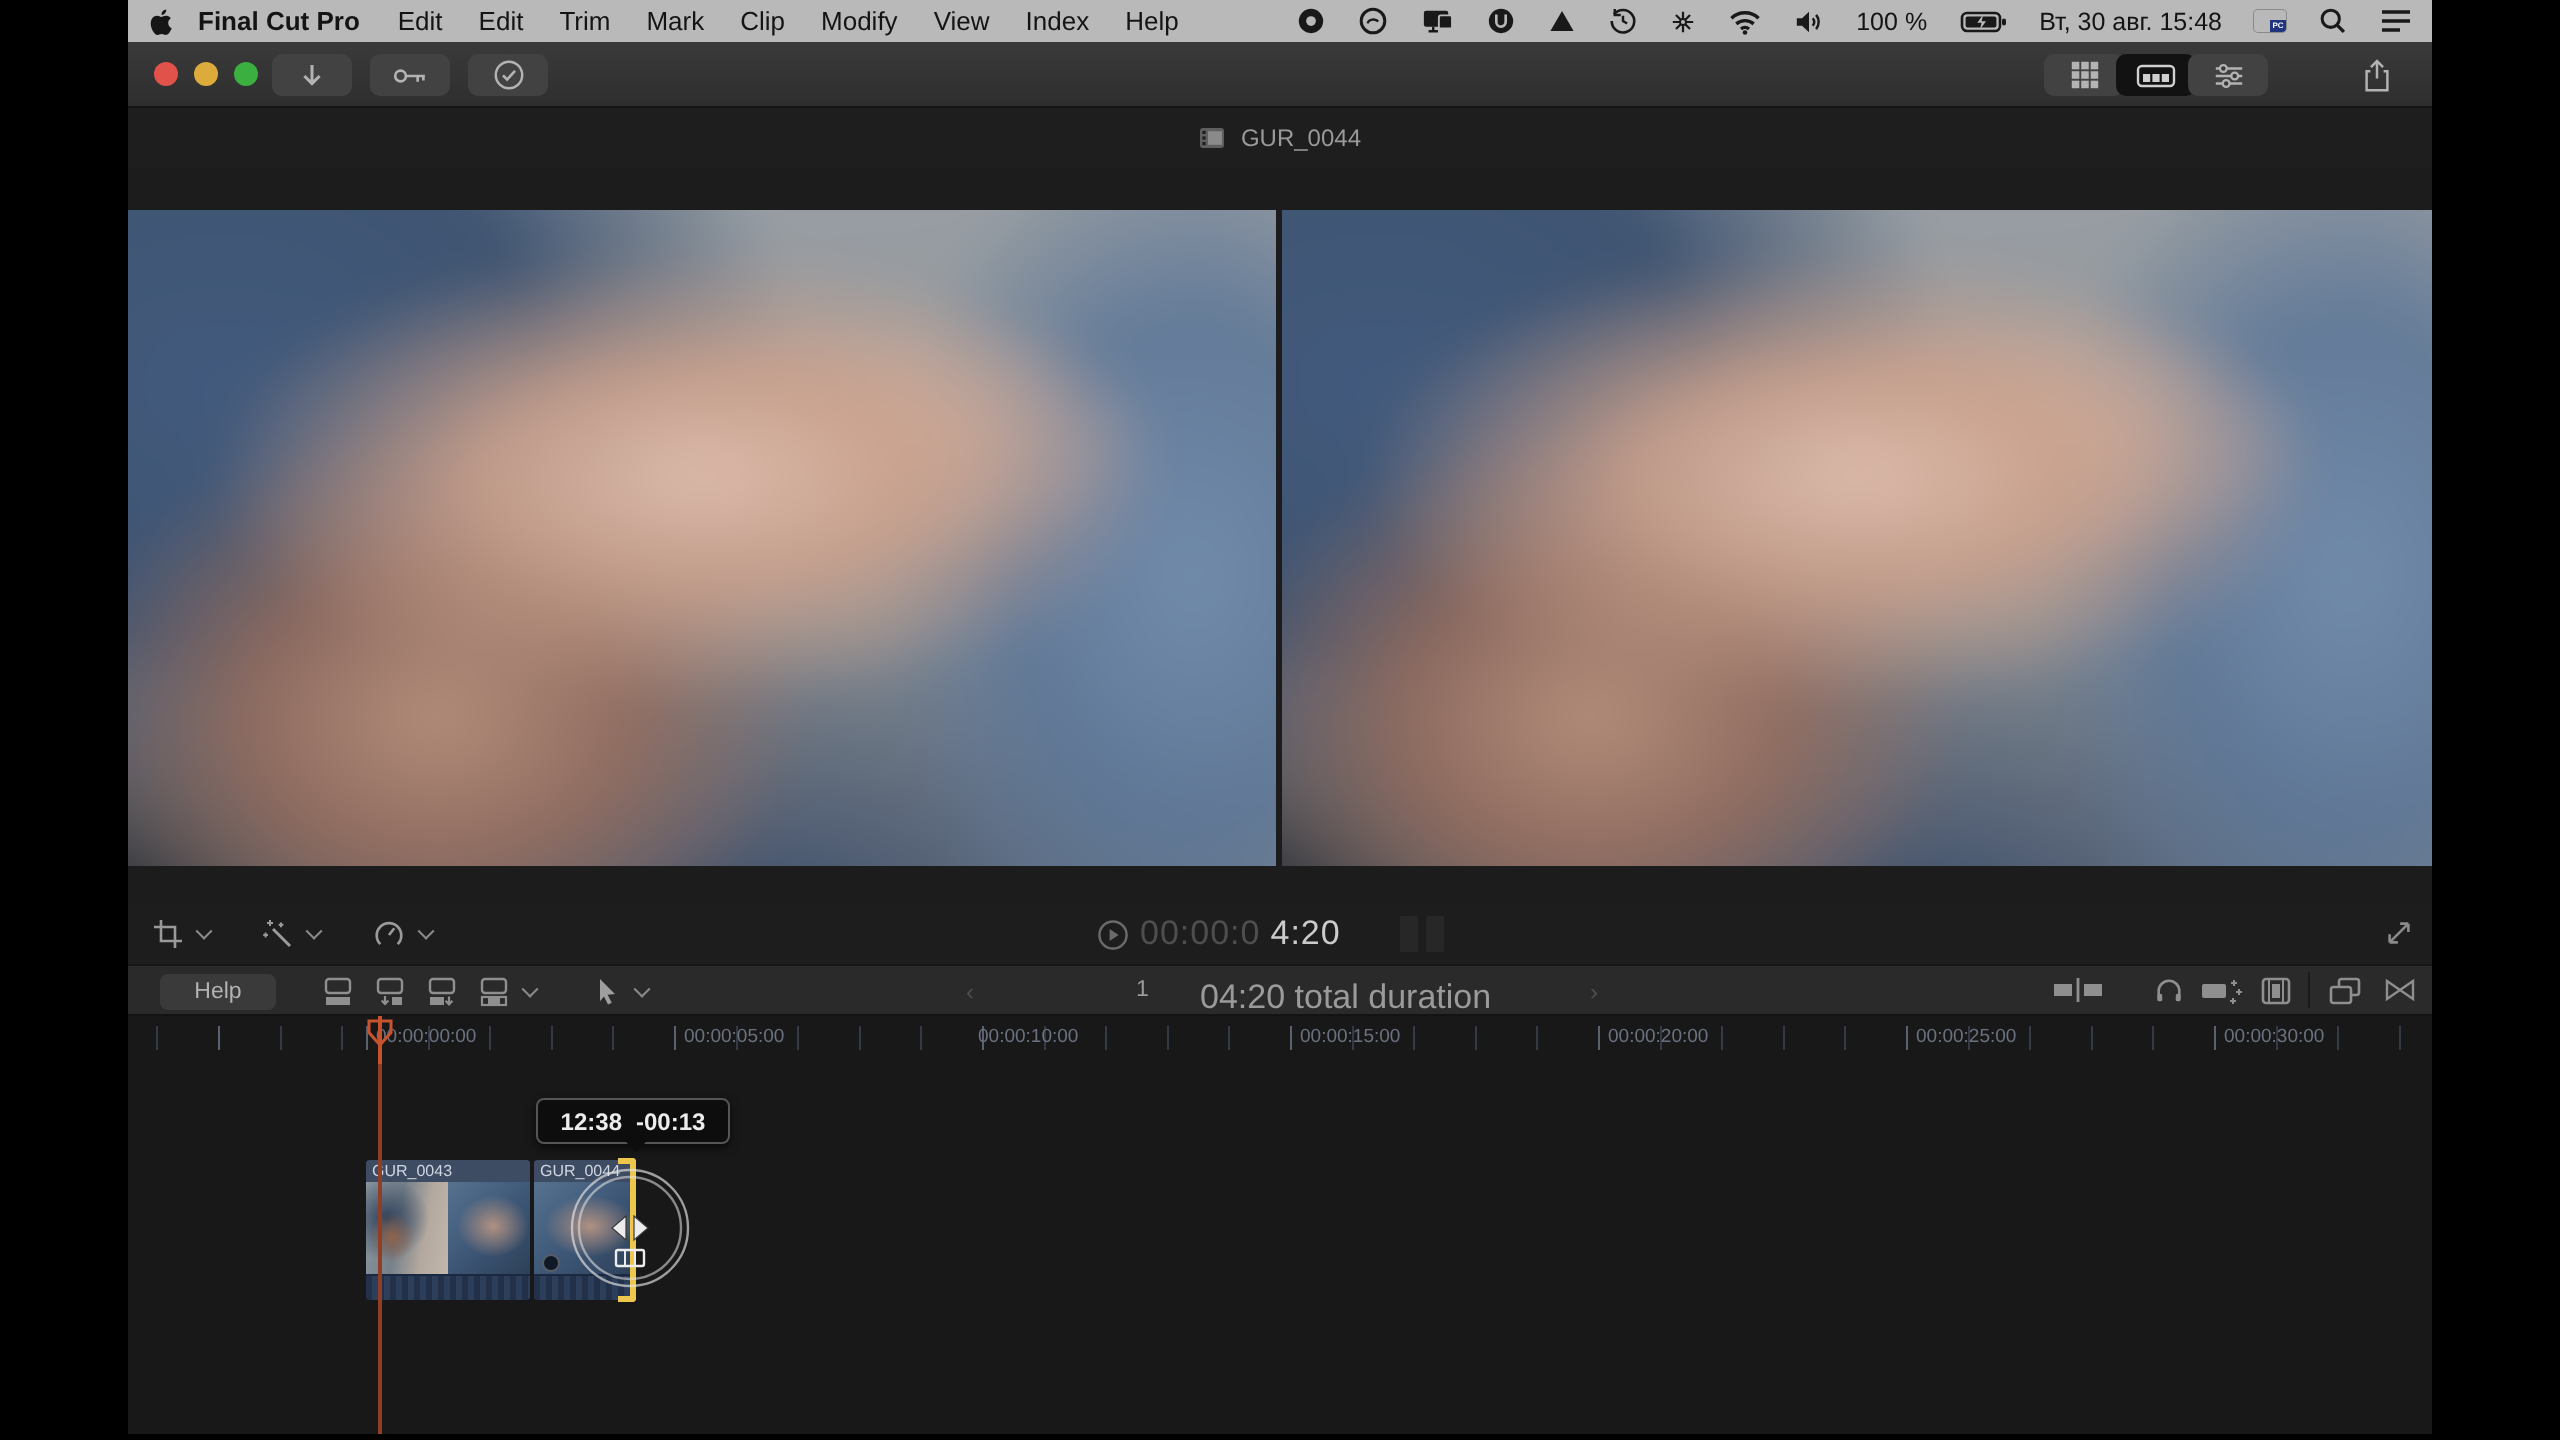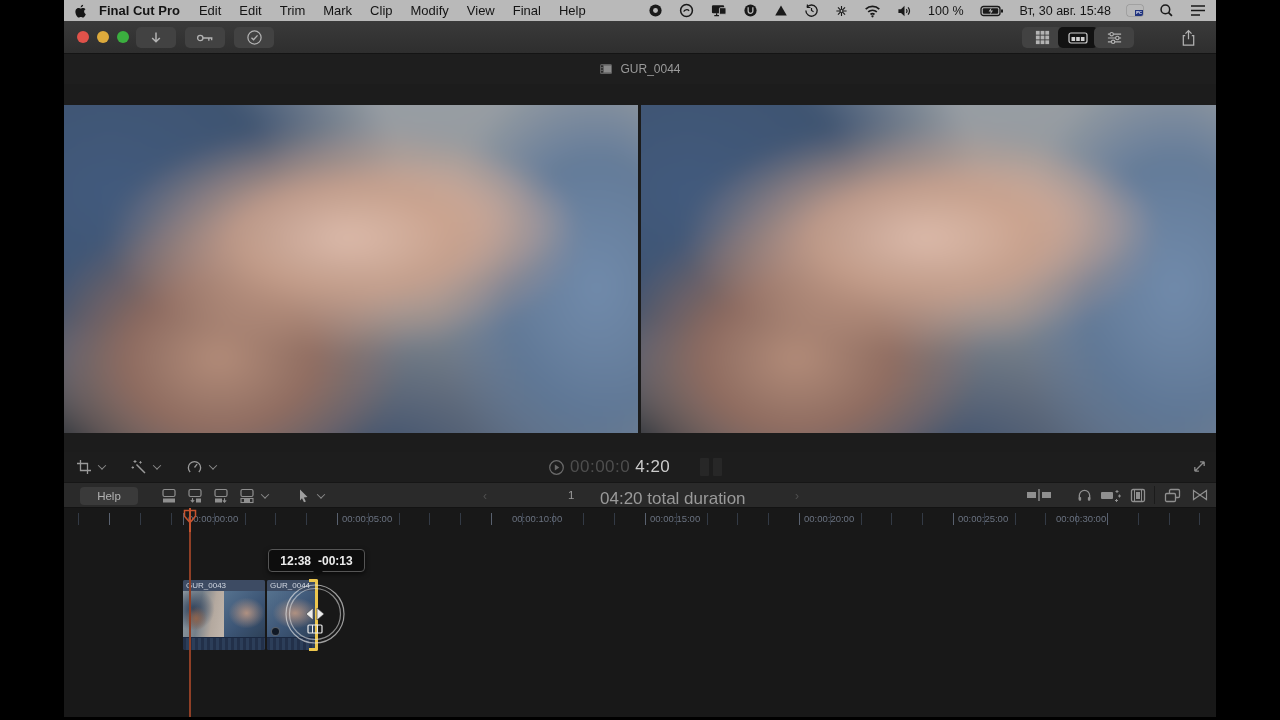--- a/index.html
+++ b/index.html
@@ -128,21 +128,21 @@
           </svg>
       </span>
       <span class="mitem mapp">Final Cut Pro</span>
       <span class="mitem">Edit</span>
       <span class="mitem">Edit</span>
       <span class="mitem">Trim</span>
       <span class="mitem">Mark</span>
       <span class="mitem">Clip</span>
       <span class="mitem">Modify</span>
       <span class="mitem">View</span>
-      <span class="mitem">Final</span>
+      <span class="mitem">Index</span>
       <span class="mitem">Help</span>
     </div>
     <div class="mright">
       <span class="sicon">
         <svg width="15" height="15" viewBox="0 0 16 16">
             <circle cx="8" cy="8" r="6.5" fill="#191919"></circle>
             <circle cx="8" cy="8" r="2.6" fill="#b9b9b9"></circle>
           </svg>
         </span>
       <span class="sicon">
@@ -440,25 +440,25 @@
           <path d="M1.5 2.5 8 7 1.5 11.5zM14.5 2.5 8 7l6.5 4.5z" fill="none" stroke="#8f8f8f" stroke-width="1.2"></path>
         </svg>
       </span>
   </div>
 
   <div class="timeline">
     <div class="ruler">
       <div class="ruler-ticks"></div>
       <span class="rlabel" style="left:124px">00:00:00:00</span>
       <span class="rlabel" style="left:278px">00:00:05:00</span>
-      <span class="rlabel" style="left:448px">00:00:10:00</span>
+      <span class="rlabel" style="left:425px">00:00:10:00</span>
       <span class="rlabel" style="left:586px">00:00:15:00</span>
       <span class="rlabel" style="left:740px">00:00:20:00</span>
       <span class="rlabel" style="left:894px">00:00:25:00</span>
-      <span class="rlabel" style="left:992px">00:00:30:00</span>
+      <span class="rlabel" style="left:1048px">00:00:30:00</span>
     </div>
 
     <div class="clip" style="left:119px; width:82px">
       <div class="clipname">GUR_0043</div>
       <div class="thumbs">
           <div class="th couch"></div>
           <div class="th hands"></div>
         </div>
       <div class="audio"></div>
     </div>

